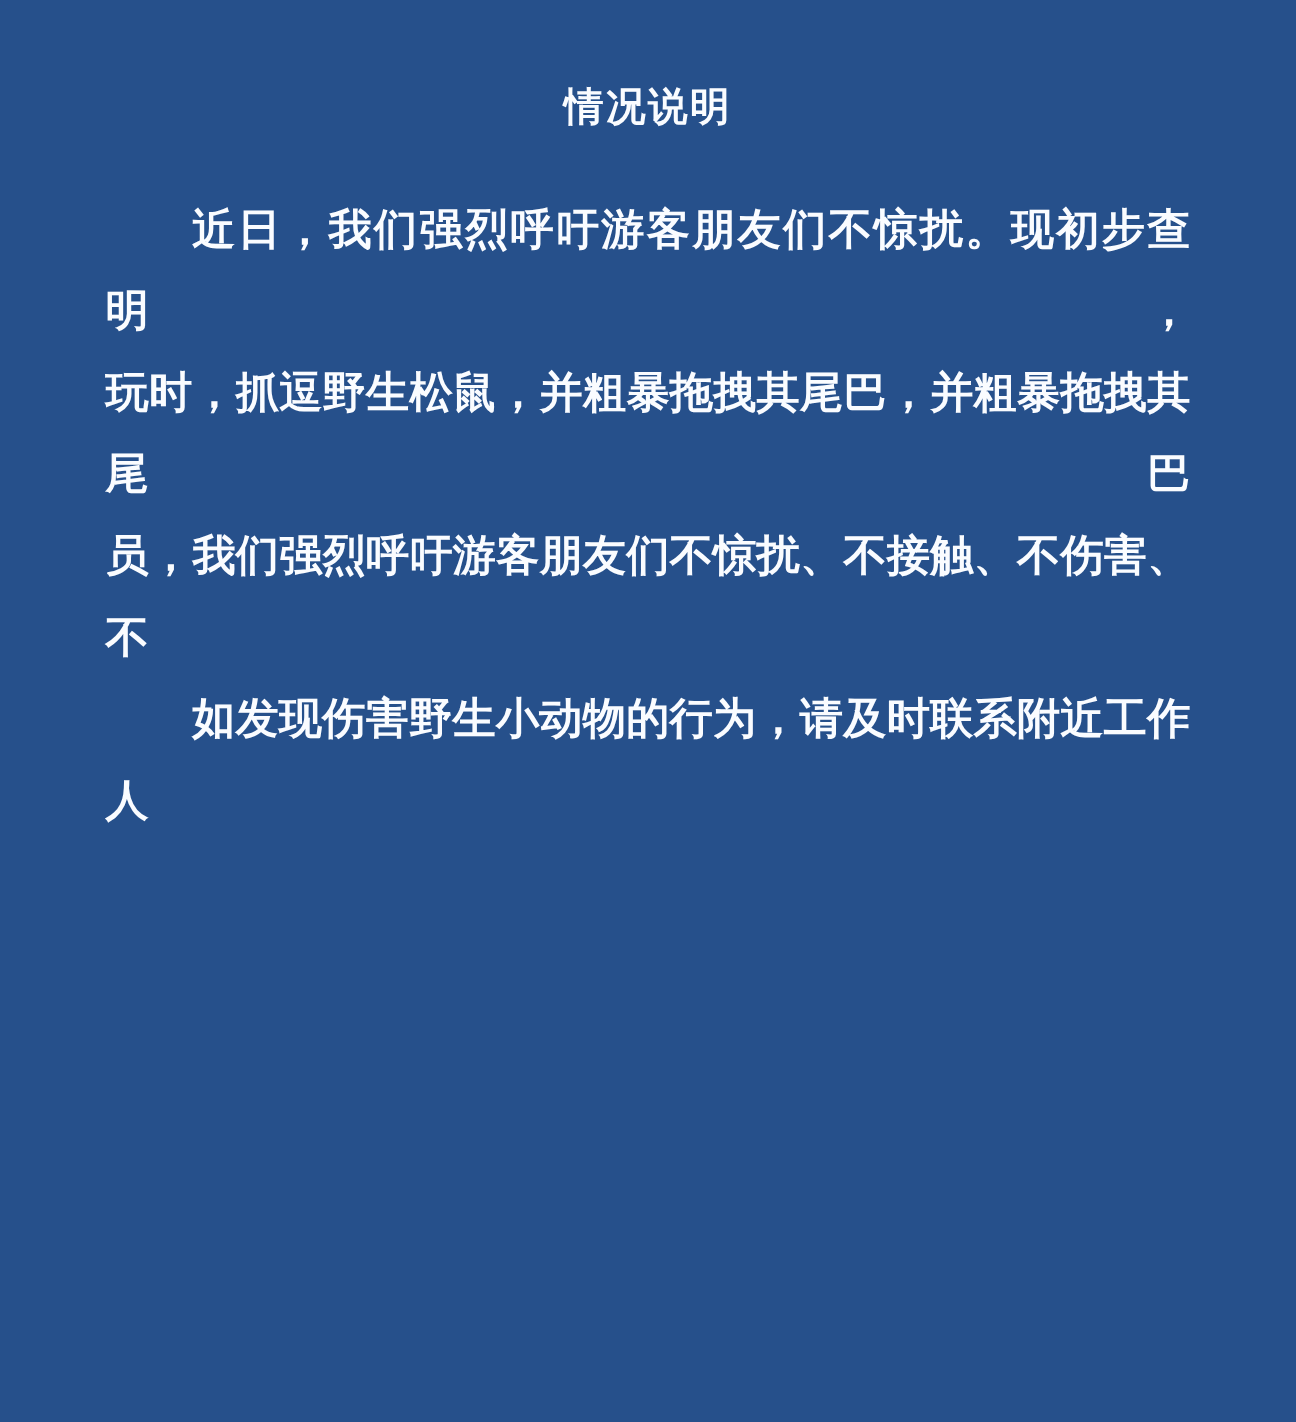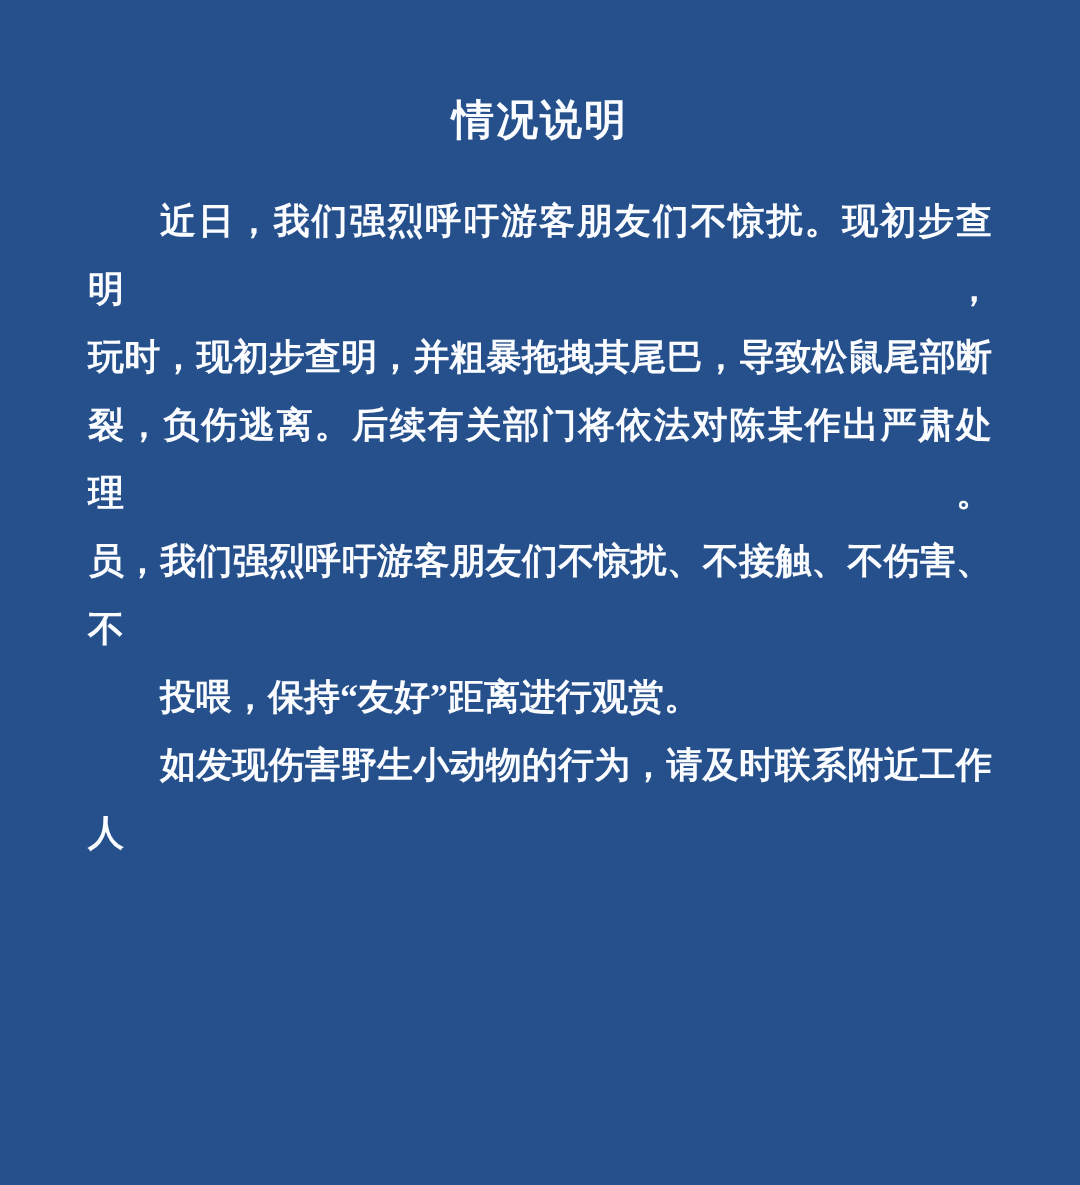--- a/index.html
+++ b/index.html
@@ -14,23 +14,23 @@
     font-family: "Liberation Serif", "DejaVu Serif", serif;
     color: #FAFCFF;
   }
   .page {
     width: 1080px;
     height: 1185px;
     position: relative;
   }
   .title {
     margin: 0;
-    padding-top: 92px;
+    padding-top: 62px;
     text-align: center;
-    font-size: 42px;
+    font-size: 33px;
     line-height: 56px;
     font-weight: bold;
     letter-spacing: 2px;
   }
   .body-text {
     margin: 39px 88px 0 88px;
     font-size: 36px;
     line-height: 68px;
     font-weight: bold;
   }
@@ -49,21 +49,19 @@
 </style>
 </head>
 <body>
 
 <div class="page">
 
   <h1 class="title">情况说明</h1>
 
   <div class="body-text">
     <p class="line indent fill">近日，我们强烈呼吁游客朋友们不惊扰。现初步查明，</p>
-    <p class="line fill">玩时，现初步查明，并粗暴拖拽其尾巴，导致松鼠尾部断</p>
-    <p class="line fill">裂，负伤逃离。后续有关部门将依法对陈某作出严肃处理。</p>
+    <p class="line fill">玩时，抓逗野生松鼠，并粗暴拖拽其尾巴，并粗暴拖拽其尾巴</p>
     <p class="line fill">员，我们强烈呼吁游客朋友们不惊扰、不接触、不伤害、不</p>
-    <p class="line indent">投喂，保持“友好”距离进行观赏。</p>
     <p class="line indent fill">如发现伤害野生小动物的行为，请及时联系附近工作人</p>
 
   </div>
 
 </div>
 
 </body></html>

